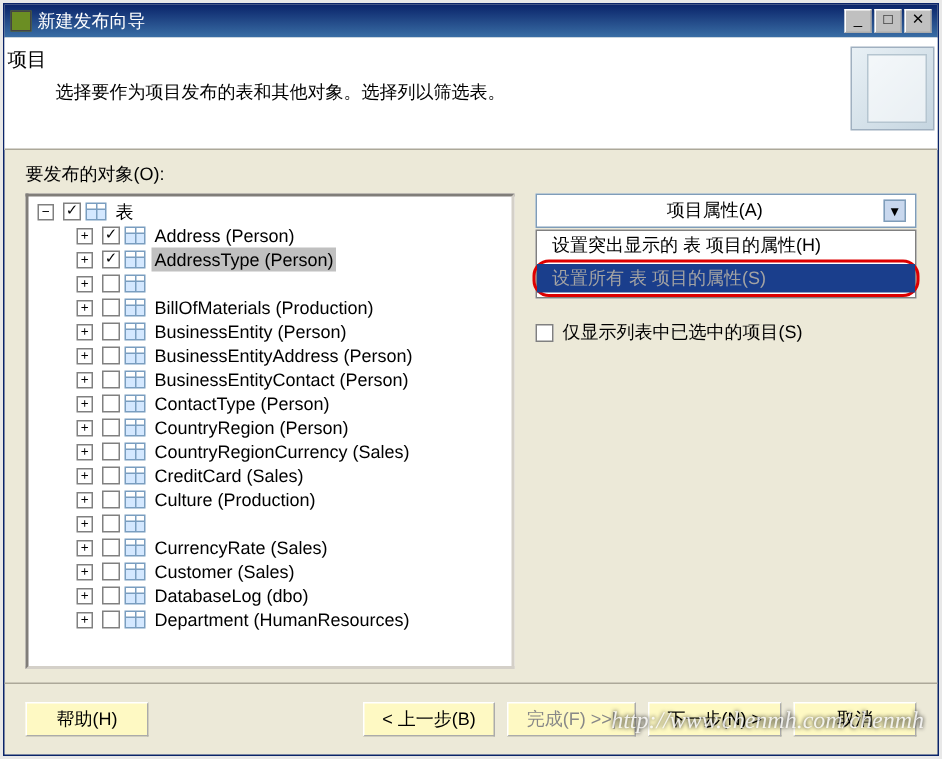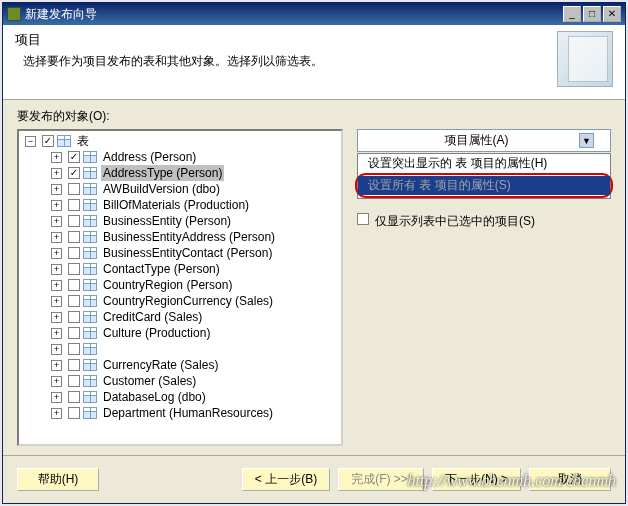--- a/index.html
+++ b/index.html
@@ -3,47 +3,47 @@
 <meta charset="utf-8">
 <style>
 *{box-sizing:border-box;margin:0;padding:0;font-family:"Microsoft YaHei","SimSun",Arial,sans-serif;font-size:12px}
 body{background:#e8e8e8;width:628px;height:506px;overflow:hidden;position:relative}
 .window{width:624px;height:502px;margin:2px;background:#ece9d8;border:1px solid #0a246a;display:flex;flex-direction:column}
 .titlebar{height:22px;background:linear-gradient(#0a246a,#3a6ea5);display:flex;align-items:center;color:#fff;padding:0 4px}
 .title-icon{width:14px;height:14px;background:#6b8e23;border:1px solid #444;margin-right:4px}
 .title-text{flex:1;font-size:12px}
 .win-btns{display:flex;gap:2px}
 .win-btn{width:18px;height:16px;background:#c0c0c0;border:1px outset #fff;font-size:10px;text-align:center;line-height:14px;cursor:pointer;color:#000}
-.header{height:75px;background:#fff;border-bottom:1px solid #aca899;display:flex;padding:6px 12px}
+.header{height:75px;background:#fff;border-bottom:1px solid #aca899;display:flex;padding:6px 2px}
 .header-left{flex:1}
 .header-title{font-size:13px;margin-bottom:4px}
-.header-sub{font-size:12px;margin-left:8px}
+.header-sub{font-size:12px;margin-left:32px}
 .header-icon{width:56px;height:56px;background:linear-gradient(135deg,#e8f0f5,#c5d5e0);border:1px solid #a0b0c0;position:relative}
 .header-icon::after{content:"";position:absolute;right:4px;top:4px;bottom:4px;width:38px;background:rgba(255,255,255,0.6);border:1px solid #b5c5d0}
 .body{flex:1;padding:8px 14px 2px 14px;display:flex;flex-direction:column}
 .label{margin-bottom:4px}
 .main-row{flex:1;display:flex;gap:14px;min-height:0}
 .tree-wrap{width:326px;height:317px;background:#fff;border:2px inset #d4d0c8;overflow-y:scroll;overflow-x:auto;padding:2px;font-family:"Courier New",monospace;font-size:12px}
 .tree-row{display:flex;align-items:center;height:16px;white-space:nowrap;line-height:16px}
 .exp{width:11px;height:11px;border:1px solid #808080;text-align:center;line-height:9px;font-size:9px;font-family:Arial;margin-right:6px;cursor:pointer;color:#000;background:#fff}
 .chk{width:12px;height:12px;border:1px solid #808080;background:#fff;margin-right:3px;display:flex;align-items:center;justify-content:center;cursor:pointer;font-size:10px;font-family:Arial;line-height:10px}
 .tbl-icon{width:14px;height:12px;background:linear-gradient(#fff 40%,#d4e8ff 40%);border:1px solid #7a9ec0;margin-right:4px;position:relative}
 .tbl-icon::before{content:"";position:absolute;left:0;right:0;top:33%;height:1px;background:#7a9ec0}
 .tbl-icon::after{content:"";position:absolute;top:0;bottom:0;left:50%;width:1px;background:#7a9ec0}
 .row-label{padding:0 2px}
 .row-label.selected{background:#c0c0c0}
 .right-col{flex:1;display:flex;flex-direction:column}
-.dropdown{height:23px;border:1px solid #7f9db9;background:#fff;display:flex;align-items:center;padding:0 16px;cursor:pointer}
+.dropdown{height:23px;border:1px solid #7f9db9;background:#fff;display:flex;align-items:center;padding:0 6px;cursor:pointer}
 .dropdown span{flex:1;text-align:center}
 .dd-arrow{width:15px;height:15px;background:#c9d8ee;border:1px solid #7f9db9;display:flex;align-items:center;justify-content:center;font-size:9px}
 .menu{background:#fff;border:1px solid #808080;margin-top:1px}
 .menu-item{height:19px;display:flex;align-items:center;padding:0 10px;cursor:pointer}
 .menu-item.hl{background:#1a3e8c;color:#a3a3a3}
 .red-ring{border:2px solid #d00;border-radius:11px;padding:1px;margin:0 -3px}
-.chk-row{display:flex;align-items:flex-start;margin-top:14px}
+.chk-row{display:flex;align-items:center;margin-top:14px}
 .chk-row .chk{margin-right:6px}
 .footer{height:48px;border-top:1px solid #aca899;display:flex;align-items:center;padding:0 14px;gap:8px}
 .btn{height:23px;padding:0 12px;min-width:82px;background:#fef9c3;border:1px outset #fff;cursor:pointer;font-size:12px}
 .btn:disabled{color:#888}
 .spacer{flex:1}
 .watermark{position:absolute;right:12px;bottom:16px;color:rgba(255,255,255,0.85);font-family:Georgia,serif;font-style:italic;font-size:16px;text-shadow:0 0 3px #000;pointer-events:none}
 
 .tree-wrap::-webkit-scrollbar{width:16px;height:16px}
 .tree-wrap::-webkit-scrollbar-track{background:#e8e4d8}
 .tree-wrap::-webkit-scrollbar-thumb{background:#c8c4b8;border:1px outset #eee}
@@ -91,21 +91,20 @@
           <div class="tree-row" style="padding-left: 30px;">
             <div class="exp">+</div>
             <div class="chk">✓</div>
             <div class="tbl-icon"></div>
             <span class="row-label selected">AddressType (Person)</span>
           </div>
           <div class="tree-row" style="padding-left: 30px;">
             <div class="exp">+</div>
             <div class="chk"></div>
             <div class="tbl-icon"></div>
-            <span class="row-label">AWBuildVersion (dbo)</span>
           </div>
           <div class="tree-row" style="padding-left: 30px;">
             <div class="exp">+</div>
             <div class="chk"></div>
             <div class="tbl-icon"></div>
             <span class="row-label">BillOfMaterials (Production)</span>
           </div>
           <div class="tree-row" style="padding-left: 30px;">
             <div class="exp">+</div>
             <div class="chk"></div>

